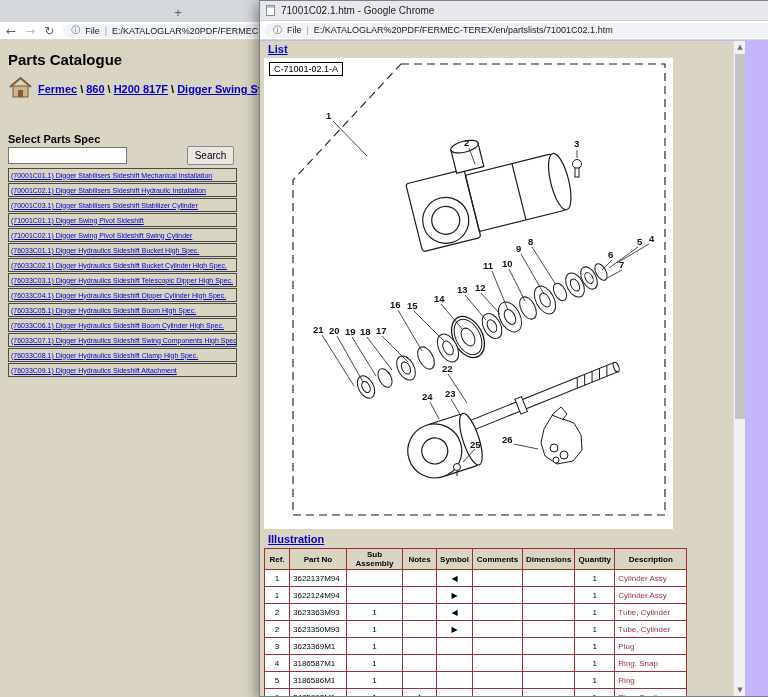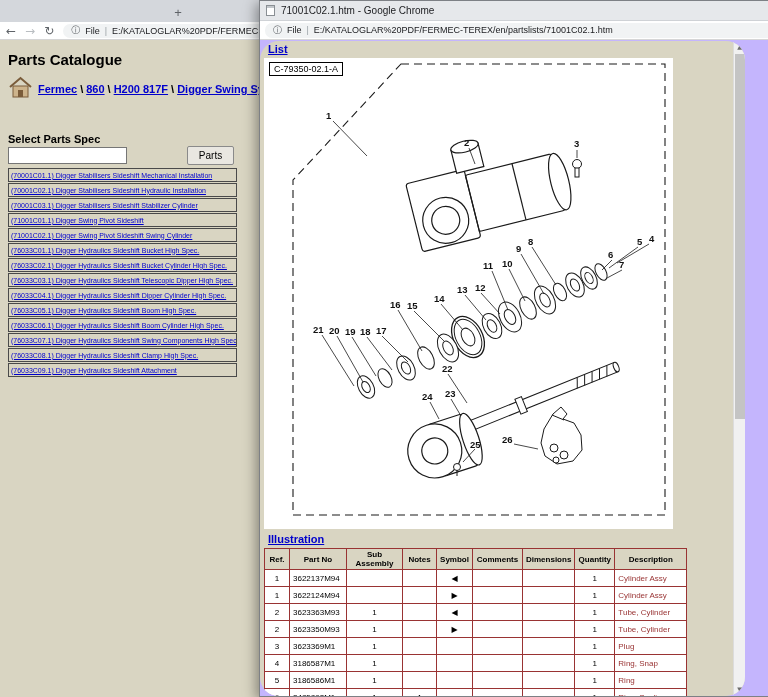--- a/index.html
+++ b/index.html
@@ -50,21 +50,21 @@
          background:#c4b5fd;border:1px solid #7d8085;box-shadow:-3px 3px 12px rgba(0,0,0,.38);}
   .pp-titlebar{height:20px;background:#e6e8eb;border-bottom:1px solid #cfd2d6;display:flex;
                align-items:center;padding:0 6px;gap:6px;}
   .pp-doc-icon{width:9px;height:11px;background:#fff;border:1px solid #8a8f94;flex:0 0 auto;
                box-shadow:inset 0 2px 0 #c3c7cb;}
   .pp-title{font-size:10px;color:#202124;white-space:nowrap;overflow:hidden;}
   .pp-navbar{height:19px;background:#fff;border-bottom:1px solid #d6d6d6;display:flex;
              align-items:center;padding:0 5px;}
   .pp-urlbar{flex:1;height:15px;background:#f1f3f4;border-radius:7px;display:flex;align-items:center;
              padding:0 8px;gap:5px;font-size:9px;color:#202124;white-space:nowrap;overflow:hidden;}
-  .pp-page{position:absolute;left:0;top:40px;width:485px;height:655px;background:#d9d5c2;overflow:hidden;border-radius:19px;}
+  .pp-page{position:absolute;left:0;top:40px;width:485px;height:655px;background:#d9d5c2;overflow:hidden;}
   .pp-link{position:absolute;left:8px;font-size:11px;font-weight:bold;color:#0000cc;
            text-decoration:underline;cursor:pointer;}
   .link-list{top:2px;}
   .link-illu{top:492px;}
   .figure-box{position:absolute;left:4px;top:17px;width:409px;height:471px;background:#ffffff;}
   .figure-label{position:absolute;left:5px;top:4px;border:1px solid #000;background:#fff;
                 font-size:9px;padding:1px 4px;z-index:2;}
   .figure-box svg{position:absolute;left:0;top:0;width:409px;height:471px;}
 
   .parts-table{position:absolute;left:4px;top:507px;border-collapse:collapse;background:#fff;}
@@ -119,21 +119,21 @@
         <rect x="10" y="14" width="5" height="7" fill="#7a5c3a"></rect>
       </svg>
     </div>
 
     <div class="breadcrumb">
       <a>Fermec</a><span class="crumb-sep">\</span><a>860</a><span class="crumb-sep">\</span><a>H200 817F</a><span class="crumb-sep">\</span><a>Digger Swing Sy</a>
     </div>
 
     <div class="select-label">Select Parts Spec</div>
     <input class="search-input" type="text" value="" style="">
-    <button class="search-btn">Parts</button>
+    <button class="search-btn">Search</button>
 
     <div class="parts-list">
       <div class="parts-item">
           <a>(70001C01.1) Digger Stabilisers Sideshift Mechanical Installation</a>
         </div>
       <div class="parts-item">
           <a>(70001C02.1) Digger Stabilisers Sideshift Hydraulic Installation</a>
         </div>
       <div class="parts-item">
           <a>(70001C03.1) Digger Stabilisers Sideshift Stabilizer Cylinder</a>
@@ -189,21 +189,21 @@
       <span class="url-sep">|</span>
       <span>E:/KATALOGLAR%20PDF/FERMEC-TEREX/en/partslists/71001C02.1.htm</span>
     </div>
   </div>
 
   <div class="pp-page">
 
     <a class="pp-link link-list">List</a>
 
     <div class="figure-box">
-      <div class="figure-label">C-79350-02.1-A</div>
+      <div class="figure-label">C-71001-02.1-A</div>
 
       <svg class="diagram" viewBox="0 0 409 471">
 
         <path d="M137 6 L401 6 L401 457 L29 457 L29 122 Z" fill="none" stroke="#1a1a1a" stroke-width="1.1" stroke-dasharray="8 5"></path>
 
         <g stroke="#1a1a1a" fill="#fff" stroke-width="1">
           <circle cx="313" cy="106" r="4.5"></circle>
           <rect x="311" y="110" width="4" height="9"></rect>
         </g>
 

